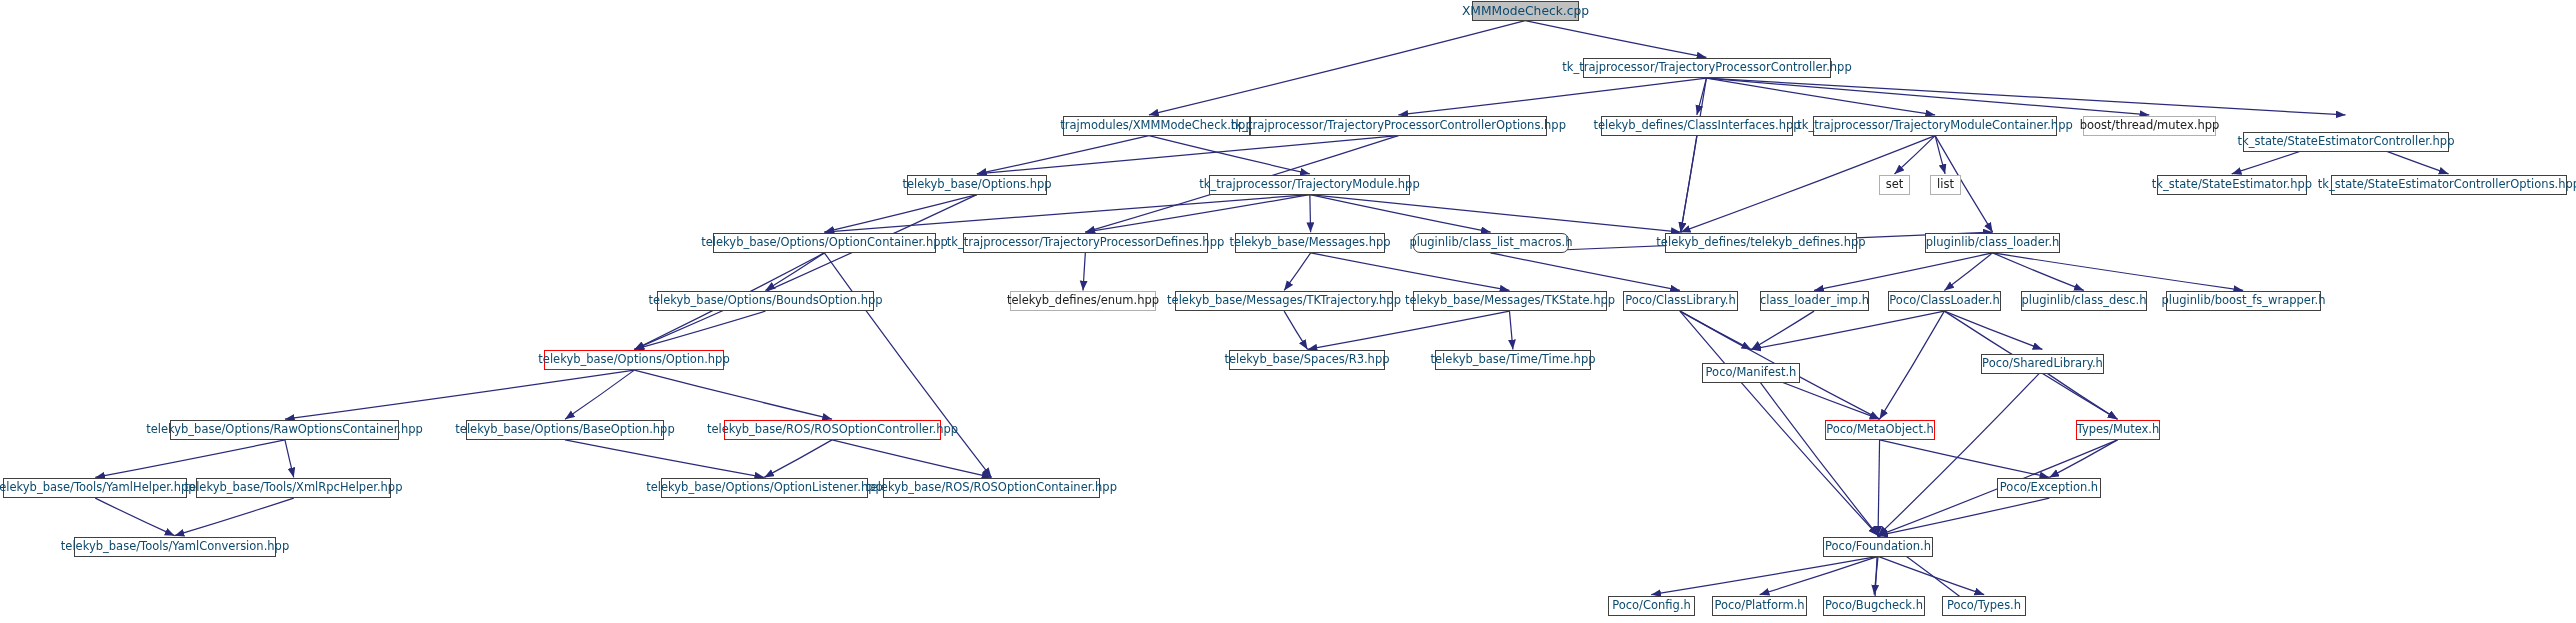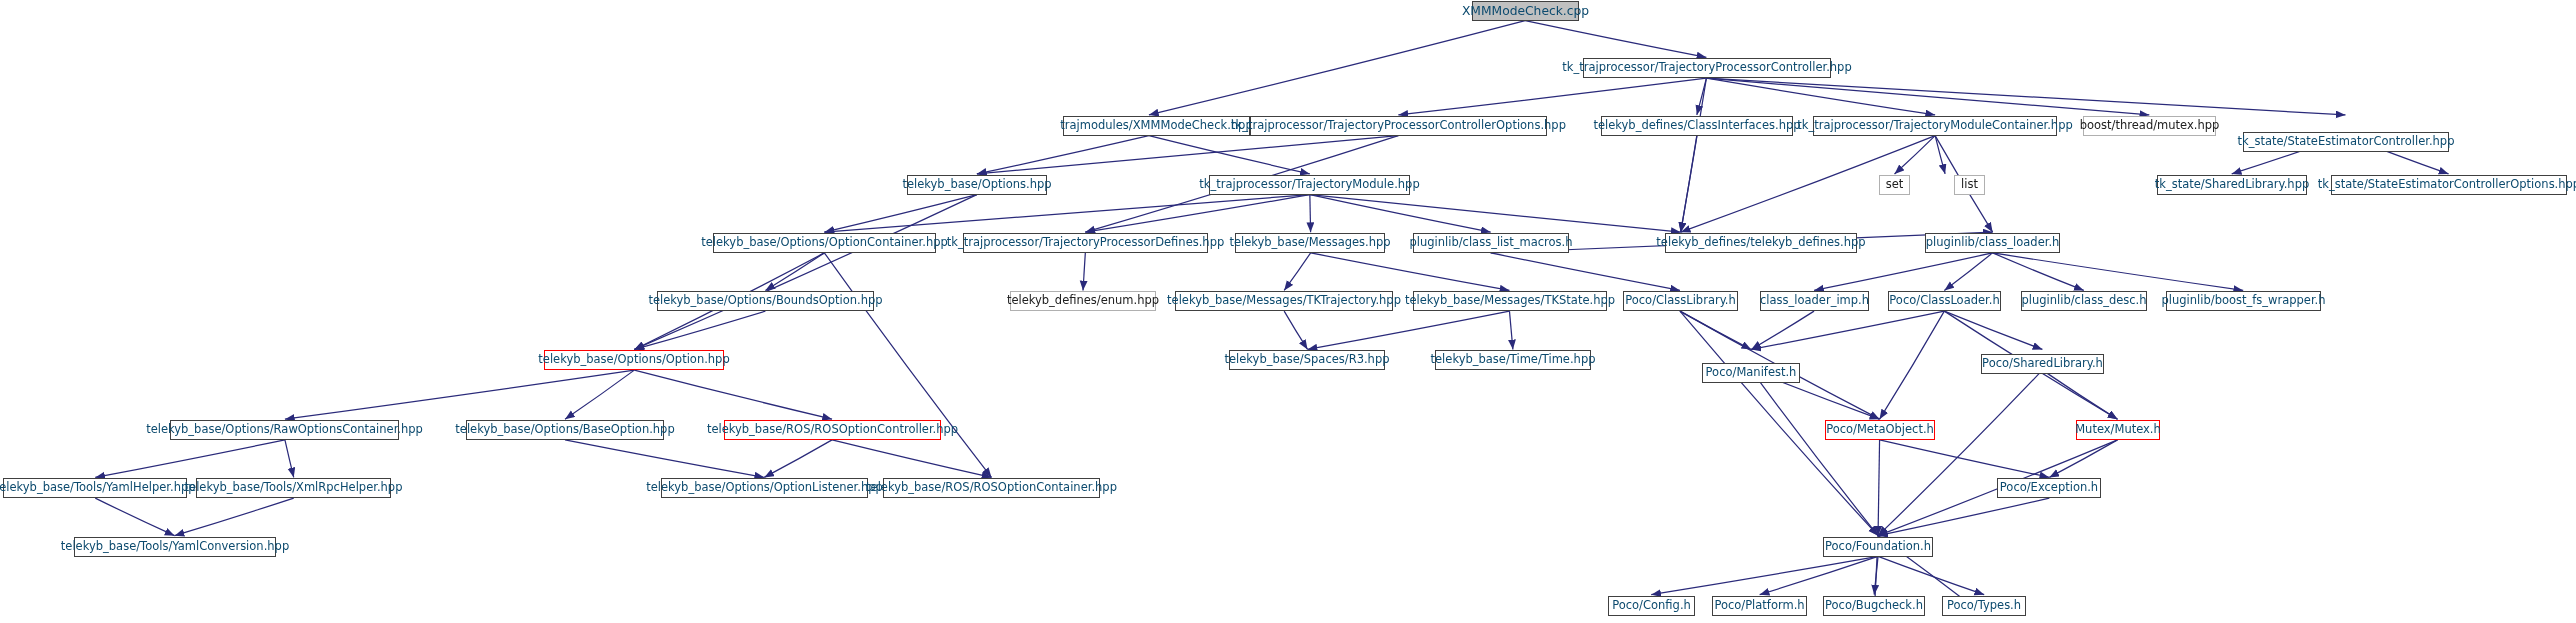--- a/index.html
+++ b/index.html
@@ -148,39 +148,39 @@
       </div>
       <div class="node solid" style="left: 907px; top: 175px; width: 140px;">
         <span>telekyb_base/Options.hpp</span>
       </div>
       <div class="node solid" style="left: 1209px; top: 175px; width: 201px;">
         <span>tk_trajprocessor/TrajectoryModule.hpp</span>
       </div>
       <div class="node gray" style="left: 1879px; top: 175px; width: 31px;">
         <span>set</span>
       </div>
-      <div class="node gray" style="left: 1930px; top: 175px; width: 31px; margin-left: 24px;">
+      <div class="node gray" style="left: 1930px; top: 175px; width: 31px;">
         <span>list</span>
       </div>
       <div class="node solid" style="left: 2157px; top: 175px; width: 150px;">
-        <span>tk_state/SharedLibrary.hpp</span>
+        <span>tk_state/StateEstimator.hpp</span>
       </div>
       <div class="node solid" style="left: 2331px; top: 175px; width: 236px;">
         <span>tk_state/StateEstimatorControllerOptions.hpp</span>
       </div>
       <div class="node solid" style="left: 713px; top: 233px; width: 223px; text-align: right;">
         <span>telekyb_base/Options/OptionContainer.hpp</span>
       </div>
       <div class="node solid" style="left: 963px; top: 233px; width: 245px;">
         <span>tk_trajprocessor/TrajectoryProcessorDefines.hpp</span>
       </div>
       <div class="node solid" style="left: 1235px; top: 233px; width: 150px;">
         <span>telekyb_base/Messages.hpp</span>
       </div>
-      <div class="node solid" style="left: 1413px; top: 233px; width: 156px;">
+      <div class="node solid" style="left: 1413px; top: 233px; width: 156px; border-radius: 7px;">
         <span>pluginlib/class_list_macros.h</span>
       </div>
       <div class="node solid" style="left: 1665px; top: 233px; width: 192px;">
         <span>telekyb_defines/telekyb_defines.hpp</span>
       </div>
       <div class="node solid" style="left: 1925px; top: 233px; width: 135px;">
         <span>pluginlib/class_loader.h</span>
       </div>
       <div class="node solid" style="left: 657px; top: 291px; width: 217px;">
         <span>telekyb_base/Options/BoundsOption.hpp</span>
@@ -230,21 +230,21 @@
       <div class="node solid" style="left: 466px; top: 420px; width: 198px;">
         <span>telekyb_base/Options/BaseOption.hpp</span>
       </div>
       <div class="node red solid" style="left: 724px; top: 420px; width: 217px;">
         <span>telekyb_base/ROS/ROSOptionController.hpp</span>
       </div>
       <div class="node red solid" style="left: 1825px; top: 420px; width: 110px;">
         <span>Poco/MetaObject.h</span>
       </div>
       <div class="node red solid" style="left: 2076px; top: 420px; width: 84px;">
-        <span>Mutex/Mutex.h</span>
+        <span>Types/Mutex.h</span>
       </div>
       <div class="node solid" style="left: 3.1px; top: 478px; width: 184px;">
         <span>telekyb_base/Tools/YamlHelper.hpp</span>
       </div>
       <div class="node solid" style="left: 196px; top: 478px; width: 195px;">
         <span>telekyb_base/Tools/XmlRpcHelper.hpp</span>
       </div>
       <div class="node solid" style="left: 661px; top: 478px; width: 207px;">
         <span>telekyb_base/Options/OptionListener.hpp</span>
       </div>

